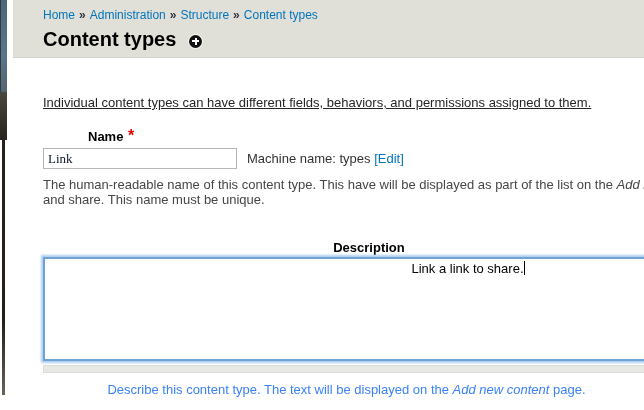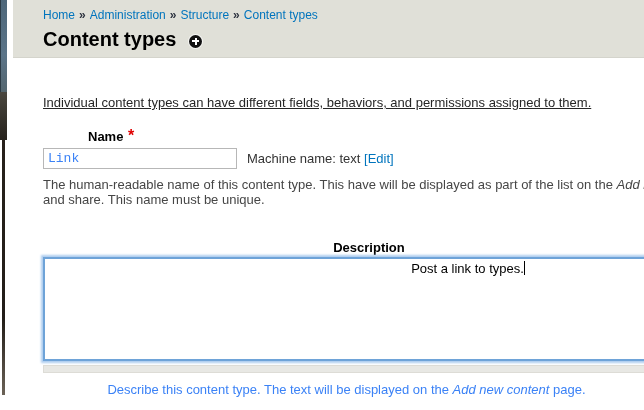--- a/index.html
+++ b/index.html
@@ -59,22 +59,22 @@
   .intro { font-size: 13px; color: #262626; text-decoration: underline; }
 
   .field-label { font-size: 13px; font-weight: bold; color: #000; padding-left: 45px; }
   .req { color: #e00000; font-weight: bold; }
 
   .name-section { margin-top: 17px; }
   .name-row { display: flex; align-items: center; margin-top: 3px; }
   .text-input {
     width: 194px; height: 21px;
     border: 1px solid #b7b7b7; background: #fff;
-    font-size: 13px; color: #3b82f6; padding: 1px 4px;
-    font-family: Liberation Mono, monospace;
+    font-size: 13px; color: #0f172a; padding: 1px 4px;
+    font-family: Liberation Serif, serif;
   }
   .machine-name { font-size: 13px; color: #333; margin-left: 10px; white-space: nowrap; }
   .machine-name a { color: #0074bd; text-decoration: none; }
 
   .help { font-size: 13px; color: #464646; line-height: 15px; margin-top: 8px; }
   .nowrap-line { white-space: nowrap; }
 
   .desc-section { margin-top: 33px; text-align: center; }
   .textarea-box {
     position: relative; width: 850px; height: 104px;
@@ -121,30 +121,30 @@
 
       <p class="intro">Individual content types can have different fields, behaviors, and permissions assigned to them.</p>
 
       <div class="name-section">
         <div>
           <span class="field-label">Name</span>
           <span class="req">*</span>
         </div>
         <div class="name-row">
           <input class="text-input" type="text" value="Link" style="">
-          <span class="machine-name"><span>Machine name: text </span><a href="#">[Edit]</a></span>
+          <span class="machine-name"><span>Machine name: types </span><a href="#">[Edit]</a></span>
         </div>
         <div class="help">
           <div class="nowrap-line"><span>The human-readable name of this content type. This have will be displayed as part of the list on the </span><i>Add new content</i></div>
           <div>and share. This name must be unique.</div>
         </div>
       </div>
 
       <div class="desc-section">
         <div class="field-label">Description</div>
-        <div class="textarea-box"><span>Post a link to types.</span><span class="caret"></span></div>
+        <div class="textarea-box"><span>Link a link to share.</span><span class="caret"></span></div>
         <div class="grippie"></div>
         <div class="bottom-help"><span>Describe this content type. The text will be displayed on the </span><i>Add new content</i><span> page.</span></div>
       </div>
 
     </div>
   </div>
 </div>
 
 </body></html>

